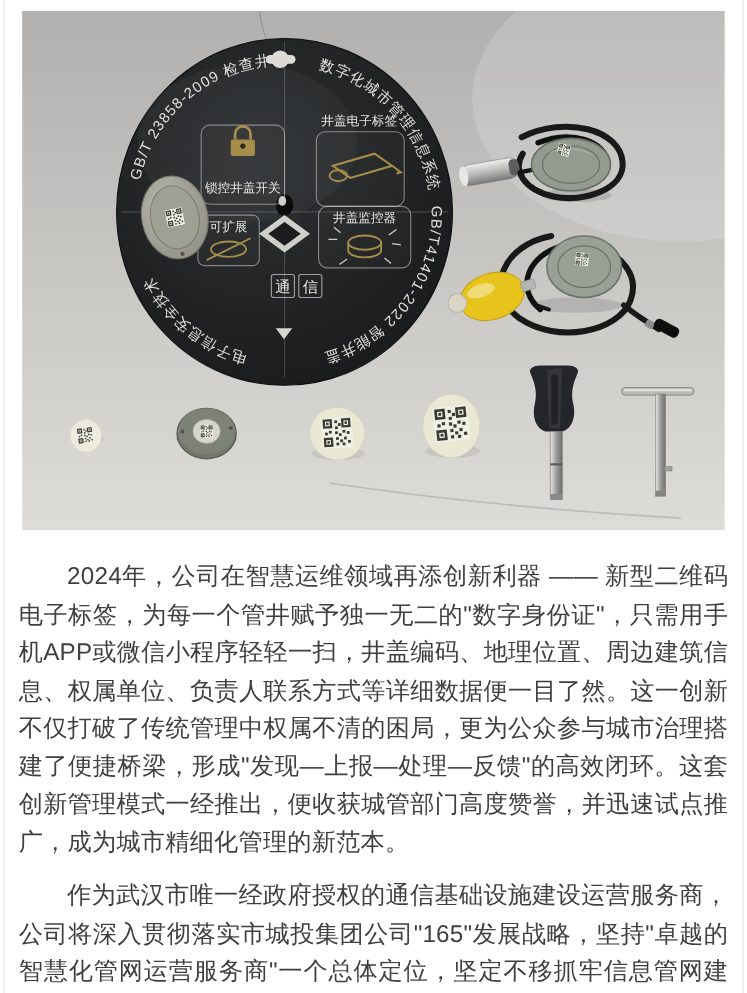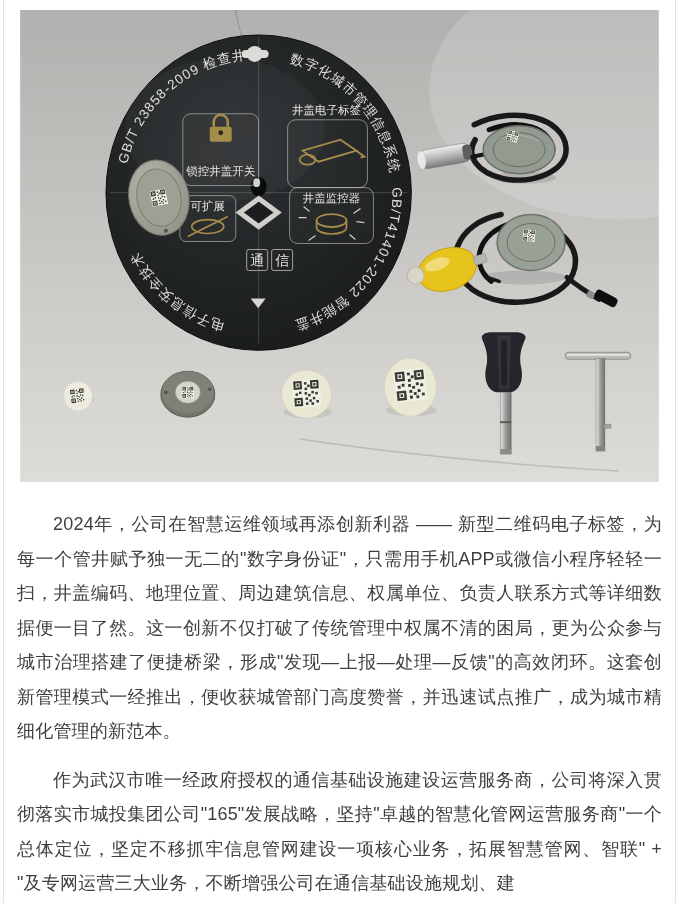--- a/index.html
+++ b/index.html
@@ -1,21 +1,21 @@
 <!DOCTYPE html>
 <html><head>
 <meta charset="utf-8">
 <style>
   html,body{margin:0;padding:0;background:#ffffff;}
   body{width:679px;height:903px;overflow:hidden;font-family:"Liberation Sans","DejaVu Sans",sans-serif;}
   .page{margin:0 3px;height:903px;box-sizing:border-box;border-left:1px solid #e4e4e8;border-right:1px solid #e4e4e8;padding-top:10px;background:#ffffff;}
   figure.photo{margin:0 16px;padding:0;}
   figure.photo svg{display:block;width:639px;height:472px;}
   .article{padding:25px 13px 0 13px;}
-  .article p{margin:0 0 14px 0;font-size:18px;line-height:34.5px;color:#3f3f3f;text-align:justify;text-indent:2em;letter-spacing:.2px;}
+  .article p{margin:0 0 14px 0;font-size:22px;line-height:34.5px;color:#3f3f3f;text-align:justify;text-indent:2em;letter-spacing:.2px;}
   .arc-text{font-size:13.5px;fill:#e0e0da;letter-spacing:1px;}
   .q-label{font-size:11.5px;fill:#e6e6e1;text-anchor:middle;}
   .comm-label{font-size:14px;fill:#e6e6e1;text-anchor:middle;}
 </style>
 </head>
 <body>
 
 <div class="page">
 
   <figure class="photo">

